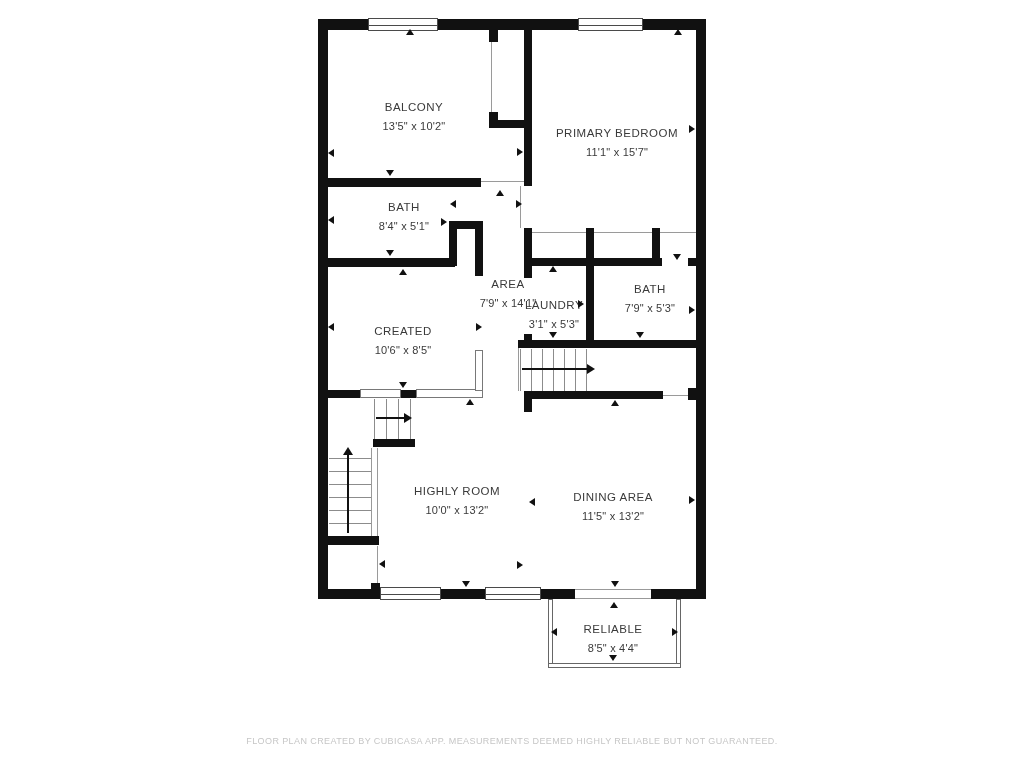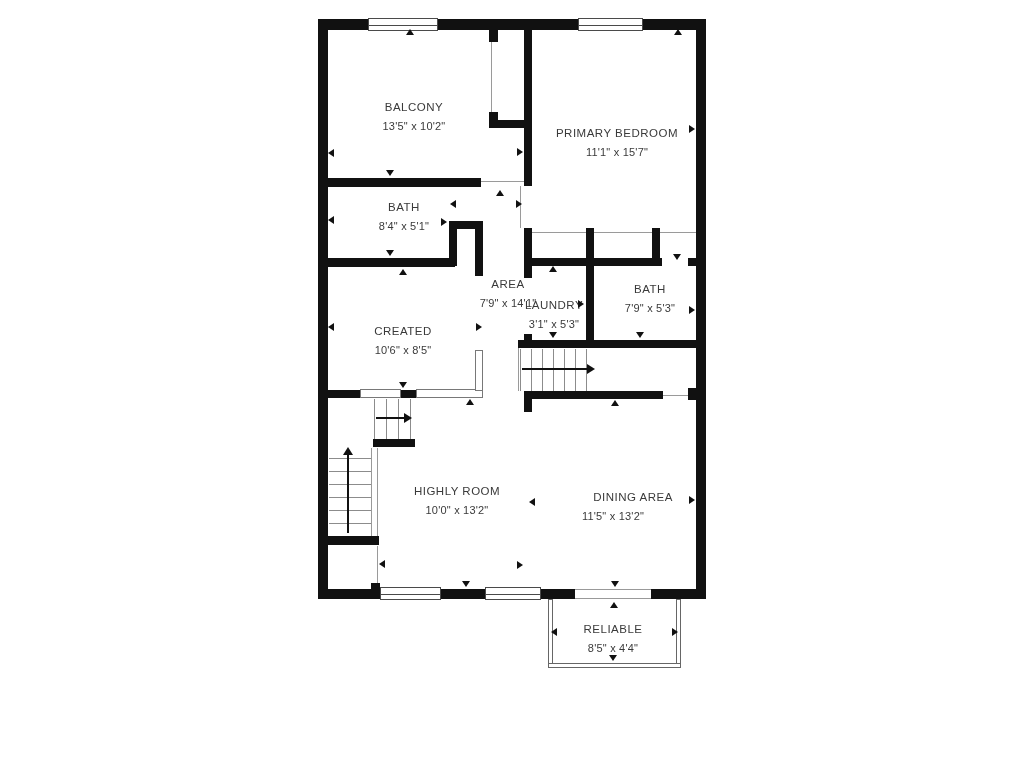--- a/index.html
+++ b/index.html
@@ -27,20 +27,21 @@
   .arrow-head{position:absolute;width:0;height:0;z-index:5;}
   .ah-right{border-top:5px solid transparent;border-bottom:5px solid transparent;border-left:8px solid #111;}
   .ah-up{border-left:5px solid transparent;border-right:5px solid transparent;border-bottom:8px solid #111;}
   #footer{position:absolute;left:0;width:100%;top:736px;text-align:center;color:#c6c6c6;
           font-size:9px;letter-spacing:.4px;z-index:1;font-family:"Liberation Sans",sans-serif;}
 </style>
 </head>
 <body>
 
 <div id="plan">
+  <div id="footer">FLOOR PLAN CREATED BY CUBICASA APP. MEASUREMENTS DEEMED HIGHLY RELIABLE BUT NOT GUARANTEED.</div>
 <div class="wall" style="left: 318px; top: 19px; width: 388px; height: 11px;"></div>
     <div class="wall" style="left: 318px; top: 19px; width: 10px; height: 580px;"></div>
     <div class="wall" style="left: 696px; top: 19px; width: 10px; height: 580px;"></div>
     <div class="wall" style="left: 318px; top: 589px; width: 62px; height: 10px;"></div>
     <div class="wall" style="left: 441px; top: 589px; width: 44px; height: 10px;"></div>
     <div class="wall" style="left: 541px; top: 589px; width: 34px; height: 10px;"></div>
     <div class="wall" style="left: 651px; top: 589px; width: 55px; height: 10px;"></div>
     <div class="wall" style="left: 318px; top: 178px; width: 163px; height: 9px;"></div>
     <div class="wall" style="left: 524px; top: 28px; width: 8px; height: 158px;"></div>
     <div class="wall" style="left: 489px; top: 28px; width: 9px; height: 14px;"></div>
@@ -162,17 +163,17 @@
     <div class="rlabel" style="left: 508px; top: 284px;">AREA</div>
     <div class="rdims" style="left: 508px; top: 303px;">7'9" x 14'1"</div>
     <div class="rlabel" style="left: 554px; top: 305px;">LAUNDRY</div>
     <div class="rdims" style="left: 554px; top: 324px;">3'1" x 5'3"</div>
     <div class="rlabel" style="left: 650px; top: 289px;">BATH</div>
     <div class="rdims" style="left: 650px; top: 308px;">7'9" x 5'3"</div>
     <div class="rlabel" style="left: 403px; top: 331px;">CREATED</div>
     <div class="rdims" style="left: 403px; top: 350px;">10'6" x 8'5"</div>
     <div class="rlabel" style="left: 457px; top: 491px;">HIGHLY ROOM</div>
     <div class="rdims" style="left: 457px; top: 510px;">10'0" x 13'2"</div>
-    <div class="rlabel" style="left: 613px; top: 497px; margin-left: 20px;">DINING AREA</div>
+    <div class="rlabel" style="left: 613px; top: 497px;">DINING AREA</div>
     <div class="rdims" style="left: 613px; top: 516px;">11'5" x 13'2"</div>
     <div class="rlabel" style="left: 613px; top: 629px;">RELIABLE</div>
     <div class="rdims" style="left: 613px; top: 648px;">8'5" x 4'4"</div>
   </div>
 
 </body></html>

